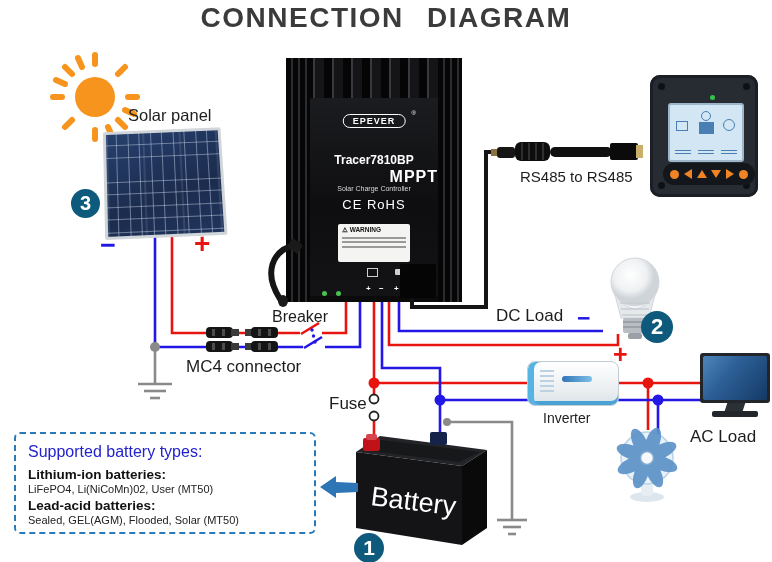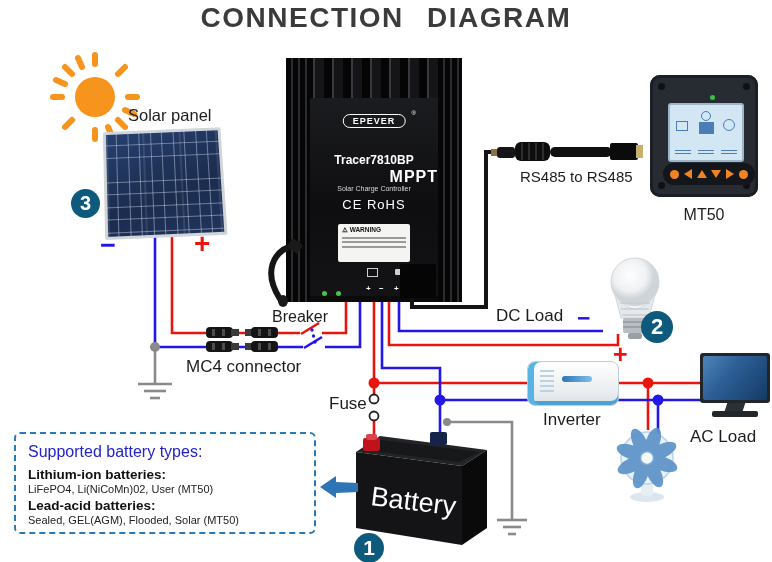--- a/index.html
+++ b/index.html
@@ -362,26 +362,25 @@
       <rect x="550" y="147" width="62" height="10" rx="5" fill="#101010"></rect>
       <rect x="610" y="143" width="28" height="17" rx="2" fill="#0b0b0b"></rect>
       <rect x="636" y="145" width="7" height="13" fill="#c9b06a"></rect>
     </g>
   </svg>
 
   <div class="abs title">CONNECTION DIAGRAM</div>
 
   <div class="abs label" style="left:128px;top:106px;font-size:16.5px;">Solar panel</div>
   <div class="abs label" style="left:520px;top:168px;font-size:15px;">RS485 to RS485</div>
-  <div class="abs label" style="left:650px;top:206px;width:108px;text-align:center;font-size:16px;">MT50</div>
   <div class="abs label" style="left:272px;top:308px;font-size:16px;">Breaker</div>
   <div class="abs label" style="left:186px;top:357px;font-size:17px;">MC4 connector</div>
   <div class="abs label" style="left:329px;top:394px;font-size:17px;">Fuse</div>
   <div class="abs label" style="left:496px;top:306px;font-size:17px;">DC Load</div>
-  <div class="abs label" style="left:543px;top:410px;font-size:17px;">Inverter</div>
+  <div class="abs label" style="left:543px;top:410px;font-size:14px;">Inverter</div>
   <div class="abs label" style="left:690px;top:427px;font-size:17px;">AC Load</div>
 
   <div class="abs sign" style="left:100px;top:230px;font-size:27px;color:#2317e6;">−</div>
   <div class="abs sign" style="left:194px;top:228px;font-size:28px;color:#e8150f;">+</div>
   <div class="abs sign" style="left:577px;top:305px;font-size:23px;color:#2317e6;">−</div>
   <div class="abs sign" style="left:613px;top:340px;font-size:25px;color:#e8150f;">+</div>
 
   <div class="abs badge" style="left:71px;top:189px;width:29px;height:29px;font-size:20px;">3</div>
   <div class="abs badge" style="left:641px;top:311px;width:32px;height:32px;font-size:22px;">2</div>
   <div class="abs badge" style="left:354px;top:533px;width:30px;height:30px;font-size:21px;">1</div>

